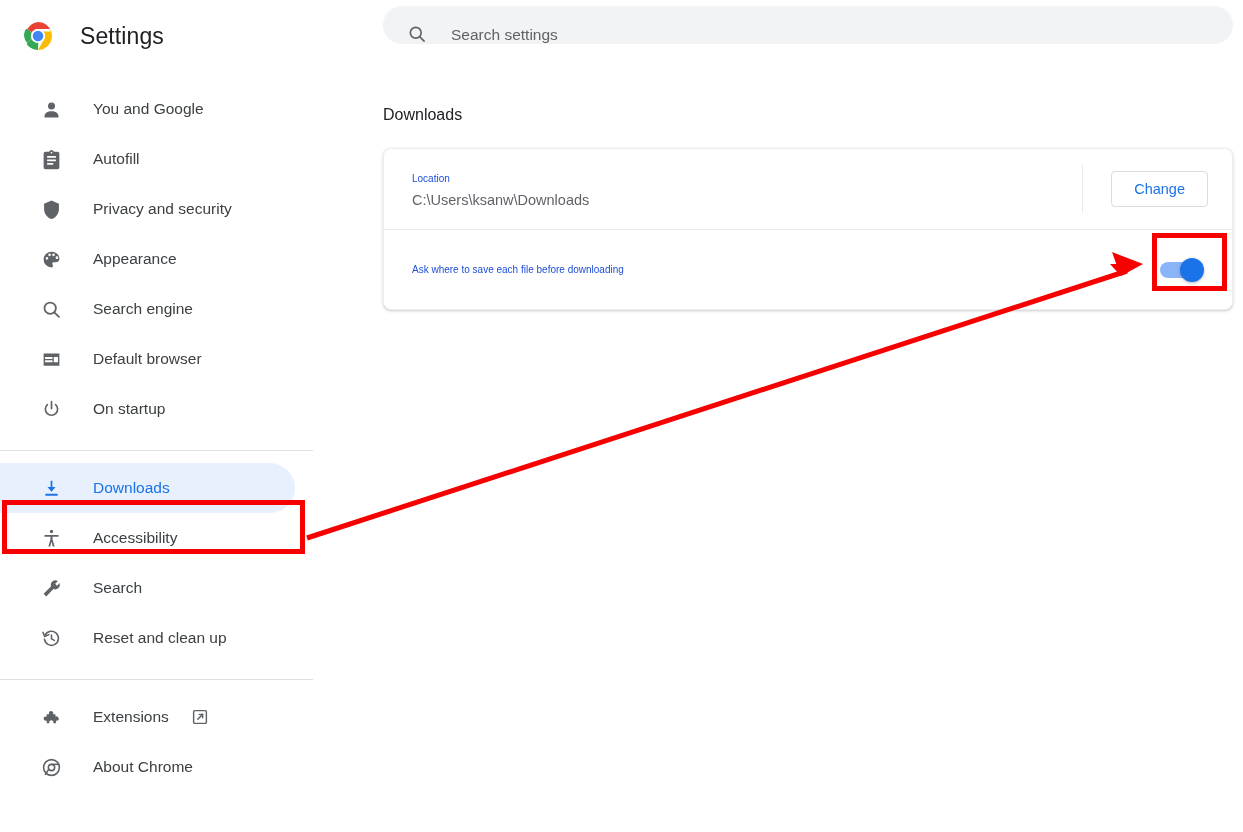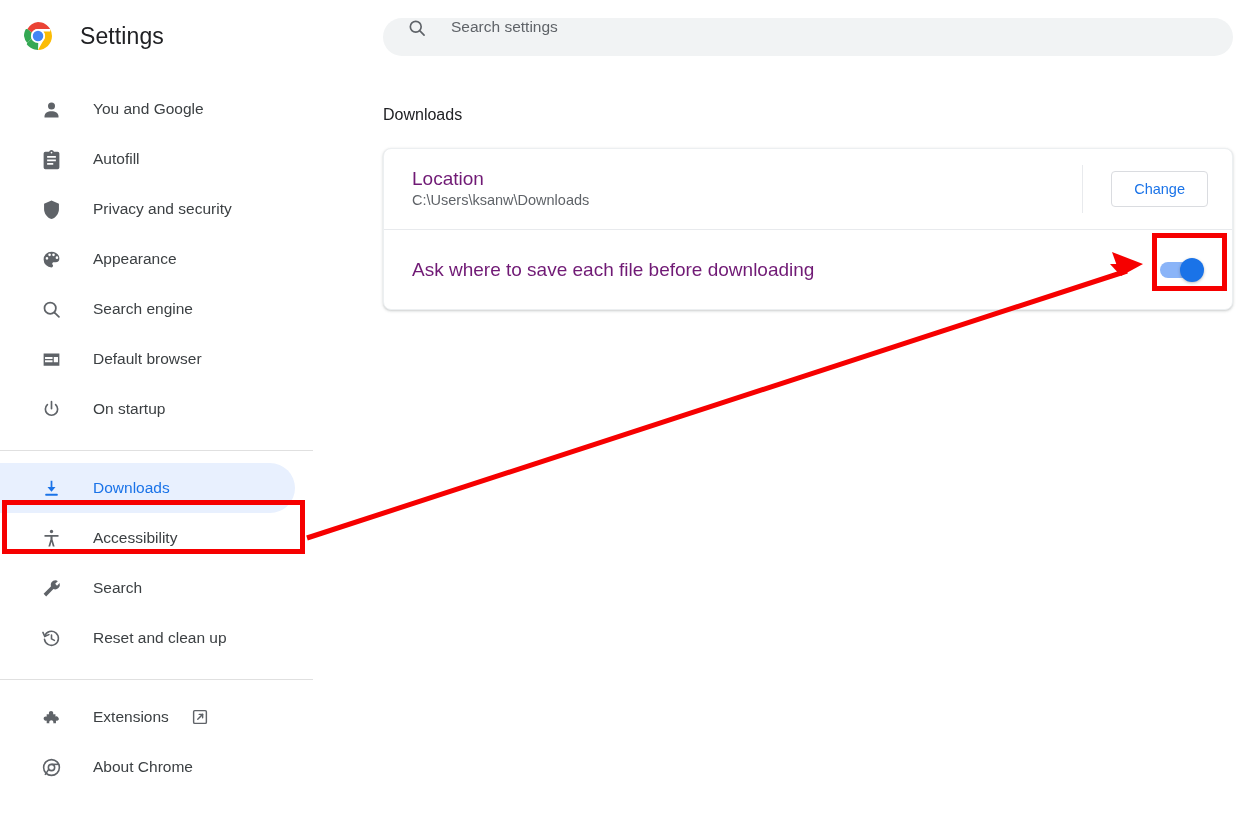--- a/index.html
+++ b/index.html
@@ -63,24 +63,24 @@
   .nav-divider {
     height: 1px; background: #e0e0e0; width: 313px; margin: 16px 0 12px 0;
   }
 
   
   .main {
     position: absolute; left: 313px; top: 0; right: 0; bottom: 0;
     background: #fff;
   }
   .searchbar {
-    position: absolute; left: 70px; top: 18px;
+    position: absolute; left: 70px; top: 6px;
     width: 850px; height: 38px;
     background: #f1f3f4; border-radius: 26px;
-    display: flex; align-items: flex-start; padding-left: 24px;
+    display: flex; align-items: flex-end; padding-left: 24px;
   }
   .search-icon { width: 20px; height: 20px; color: #5f6368; flex:0 0 20px; }
   .search-input {
     border: none; outline: none; background: transparent;
     margin-left: 24px; font-size: 15.5px; color: #3c4043;
     width: 700px; font-family: "Liberation Sans", sans-serif;
   }
   .search-input::placeholder { color: #5f6368; }
 
   .section-title {
@@ -95,21 +95,21 @@
     border: 1px solid #eceff1;
     box-shadow: 0 1px 2px rgba(60,64,67,.18), 0 1px 3px 1px rgba(60,64,67,.07);
   }
   .card-row {
     display: flex; align-items: center;
     min-height: 80px;
     padding: 0 24px 0 28px;
   }
   .card-row + .card-row { border-top: 1px solid #e8eaed; gap: 8px; }
   .row-main { flex: 1 1 auto; }
-  .row-label { font-size: 19px; color: #701a75; line-height: 22px; }
+  .row-label { font-size: 10px; color: #1d4ed8; line-height: 22px; }
   .row-sub { font-size: 14.5px; color: #5f6368; line-height: 20px; }
   .row-sep { width: 1px; align-self: stretch; background: #e8eaed; margin: 16px 0 16px 0; }
   .change-btn {
     margin-left: 28px;
     border: 1px solid #dadce0; background: #fff;
     color: #1a73e8; font-size: 14.5px; font-weight: 500;
     border-radius: 4px; padding: 9px 22px; cursor: pointer;
     font-family: "Liberation Sans", sans-serif;
   }
 

